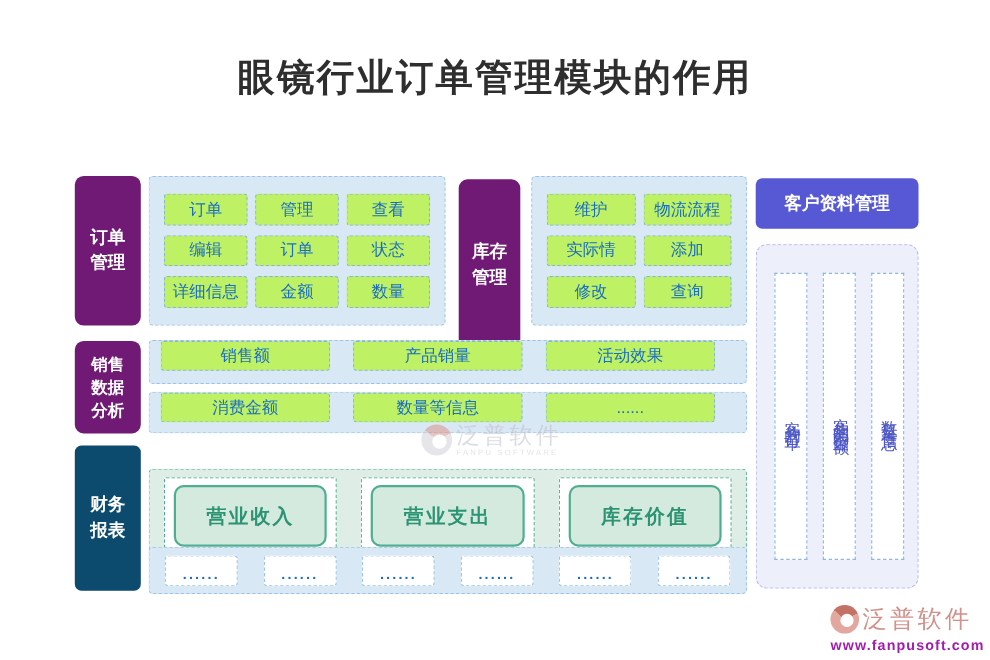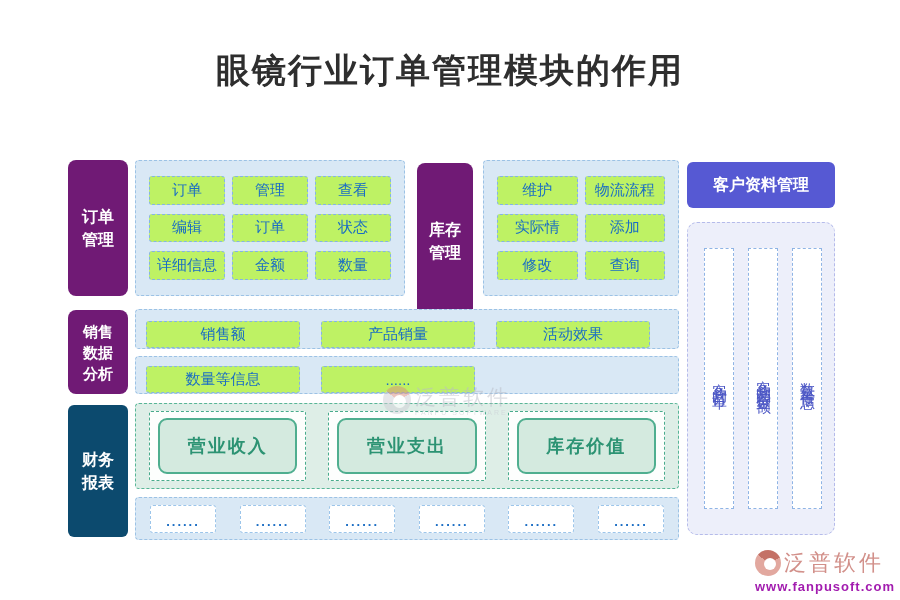--- a/index.html
+++ b/index.html
@@ -32,21 +32,21 @@
   .order-grid{left:135px;top:160px;width:270px;height:136px;
     display:grid;grid-template-columns:repeat(3,1fr);gap:9px 7px;padding:15px 13px;}
   .inventory-grid{left:483px;top:160px;width:196px;height:136px;
     display:grid;grid-template-columns:repeat(2,1fr);gap:9px 7px;padding:15px 13px;}
   .chip{
     background:#bef264;border:1.5px dashed #86b4e2;border-radius:3px;
     display:flex;align-items:center;justify-content:center;
     color:#1a6dc4;font-size:15px;white-space:nowrap;overflow:hidden;
   }
   
-  .sales-row{display:flex;align-items:flex-end;padding:0 0 0 10px;gap:21px;}
+  .sales-row{display:flex;align-items:flex-start;padding:0 0 0 10px;gap:21px;}
   .sales-row-a{left:135px;top:309px;width:544px;height:40px;}
   .sales-row-b{left:135px;top:356px;width:544px;height:38px;}
   .sales-chip{width:152px;height:25px;flex:0 0 auto;}
   
   .customer-header{
     position:absolute;left:687px;top:162px;width:148px;height:46px;
     background:#5659d3;border-radius:6px;color:#fff;font-size:16px;font-weight:bold;
     display:flex;align-items:center;justify-content:center;box-sizing:border-box;
   }
   .customer-panel{
@@ -54,21 +54,21 @@
     background:#edeffa;border:1.5px dashed #b5bbea;border-radius:10px;
     box-sizing:border-box;display:flex;gap:14px;padding:25px 16px;
   }
   .v-col{
     width:30px;flex:0 0 auto;background:#fff;border:1.5px dashed #8fb4e5;
     box-sizing:border-box;display:flex;align-items:center;justify-content:center;
     writing-mode:vertical-rl;color:#4c57c5;font-size:15px;letter-spacing:3px;
   }
   
   .finance-panel{
-    position:absolute;left:135px;top:403px;width:544px;height:86px;
+    position:absolute;left:135px;top:426px;width:544px;height:86px;
     background:#deeee7;border:1.5px dashed #57b596;border-radius:4px;
     box-sizing:border-box;display:flex;gap:22px;padding:7px 13px;
   }
   .fin-outer{
     flex:1;background:#fdfefd;border:1.5px dashed #49ab8c;border-radius:2px;
     box-sizing:border-box;display:flex;padding:6px 8px;
   }
   .fin-inner{
     flex:1;background:#d4eadf;border:2px solid #4fae8f;border-radius:9px;
     display:flex;align-items:center;justify-content:center;
@@ -151,20 +151,21 @@
     <div class="v-col">数量等信息</div>
   </div>
 
   <div class="side-label lbl-blue sales-label">销售数据分析</div>
   <div class="blue-panel sales-row sales-row-a">
     <div class="chip sales-chip">销售额</div>
     <div class="chip sales-chip">产品销量</div>
     <div class="chip sales-chip">活动效果</div>
   </div>
   <div class="blue-panel sales-row sales-row-b">
+    <div class="chip sales-chip">消费金额</div>
     <div class="chip sales-chip">数量等信息</div>
     <div class="chip sales-chip">......</div>
   </div>
 
   <div class="side-label lbl-teal finance-label">财务报表</div>
   <div class="finance-panel">
     <div class="fin-outer">
       <div class="fin-inner">营业收入</div>
     </div>
     <div class="fin-outer">

